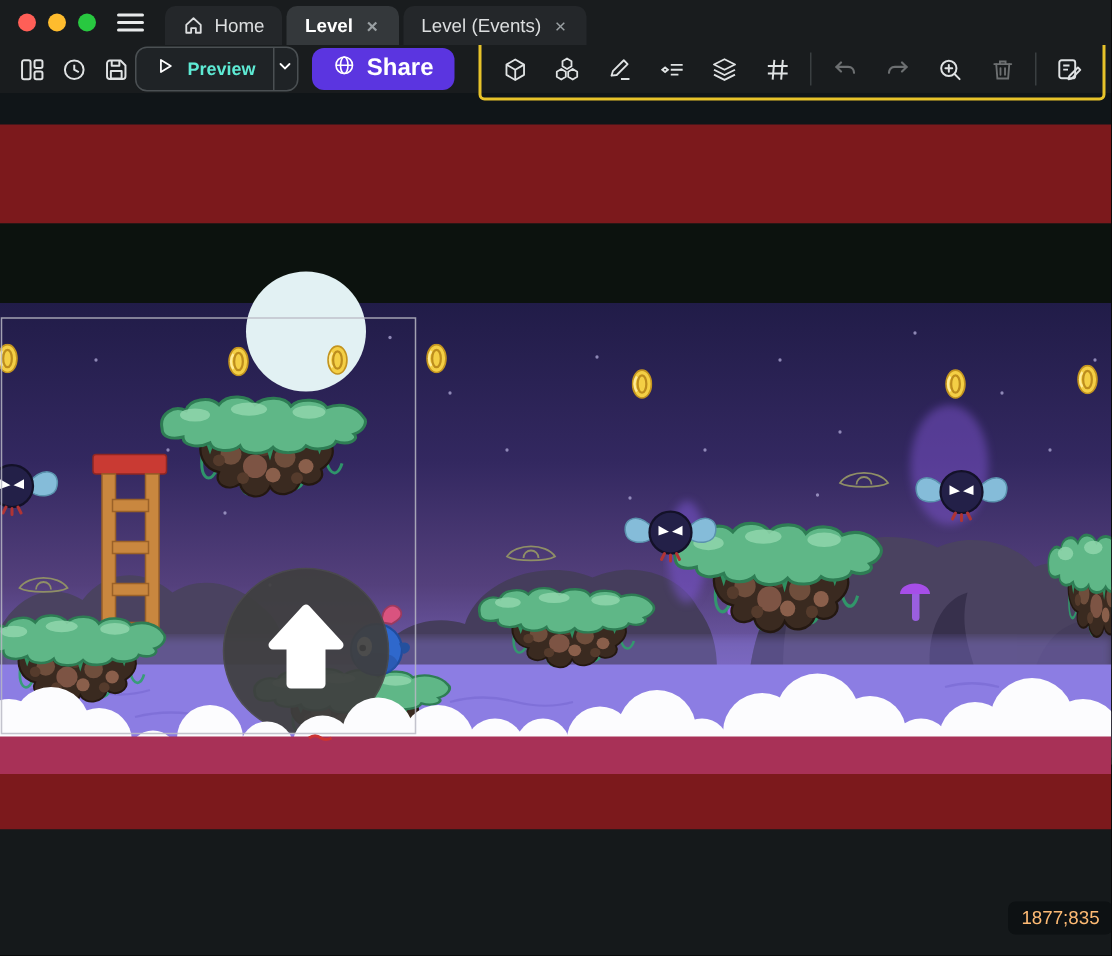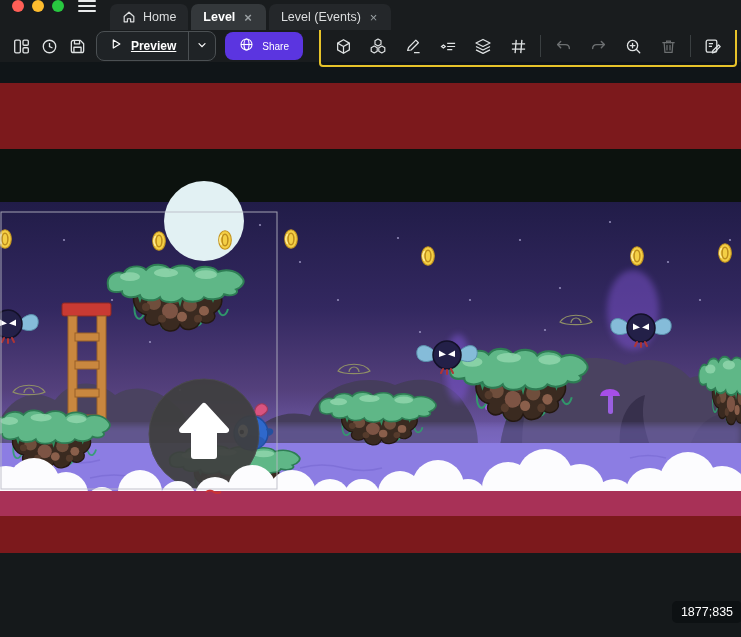--- a/index.html
+++ b/index.html
@@ -1,56 +1,56 @@
 <!DOCTYPE html>
 <html style="--accent-purple: #5b35e0; --highlight-yellow: #e7c32a;"><head>
 <meta charset="utf-8">
 <style>
   html,body{margin:0;padding:0;background:#000;}
   #app{position:relative;width:741px;height:637px;overflow:hidden;background:#15191b;
        font-family:"Liberation Sans",sans-serif;-webkit-font-smoothing:antialiased;}
   
   .titlebar{position:absolute;left:0;top:0;width:741px;height:30px;background:#191c1e;
-            display:flex;align-items:flex-start;z-index:30;}
+            display:flex;align-items:center;z-index:30;}
   .traffic{display:flex;gap:8px;margin-left:12px;}
   .traffic span{width:12px;height:12px;border-radius:50%;display:block;}
   .hamburger{margin-left:14px;display:flex;flex-direction:column;gap:3px;cursor:pointer;}
   .hamburger i{display:block;width:18px;height:2px;background:#e8eaeb;border-radius:1px;}
   .tabs{display:flex;align-items:flex-end;height:30px;margin-left:14px;gap:3px;}
   .tab{display:flex;align-items:center;gap:7px;height:26px;padding:0 12px;border-radius:7px 7px 0 0;
        background:#24272a;color:#dcdedf;font-size:12.5px;cursor:pointer;white-space:nowrap;}
   .tab.active{background:#34383b;color:#fff;font-weight:700;padding-left:12px;}
   .tab .close{color:#9aa0a3;font-size:13px;line-height:1;padding:1px 2px;cursor:pointer;}
   .tab svg{display:block;}
   
   .toolbar{position:absolute;left:0;top:30px;width:741px;height:32px;background:#191c1e;
            display:flex;align-items:center;z-index:29;}
   .tbtn{display:flex;align-items:center;justify-content:center;width:26px;height:26px;cursor:pointer;}
   .tbtn svg{display:block;}
   .left-icons{display:flex;gap:2px;margin-left:8px;}
   .spacer{flex:1;}
   .preview-btn{display:flex;align-items:flex-start;height:28px;border:1px solid #4b5053;border-radius:8px;
-               background:#1f2326;color:#ffffff;cursor:pointer;overflow:hidden;text-decoration:underline;}
+               background:#1f2326;color:#5eead4;cursor:pointer;overflow:hidden;}
   .preview-main{display:flex;align-items:center;gap:8px;padding:0 12px;height:100%;}
   .preview-label{font-size:12px;font-weight:700;}
   .preview-div{width:1px;height:100%;background:#4b5053;}
   .preview-caret{display:flex;align-items:center;justify-content:center;width:26px;height:100%;cursor:pointer;}
   .share-btn{display:flex;align-items:center;gap:8px;height:28px;padding:0 14px;margin-left:9px;
              border-radius:8px;background:var(--accent-purple,#5b35e0);color:#fff;cursor:pointer;}
-  .share-label{font-size:10px;font-weight:400;}
+  .share-label{font-size:16px;font-weight:700;}
   .highlight-box{display:flex;align-items:center;gap:9px;margin-left:16px;margin-right:4px;
                  border:2.5px solid var(--highlight-yellow,#e7c32a);border-radius:4px;
                  padding:5px 9px;height:27px;}
   .vsep{width:1px;height:22px;background:#3a3f41;}
   .dim svg{opacity:0.42;}
   
   .scene{position:absolute;left:0;top:62px;width:741px;height:575px;z-index:1;}
   .scene svg{display:block;}
   .coord-badge{position:absolute;left:672px;top:601px;min-width:58px;height:22px;z-index:20;
-               background:#0d1113;border-radius:5px;color:#ffffff;font-size:12.5px;
+               background:#0d1113;border-radius:5px;color:#fdba74;font-size:12.5px;
                display:flex;align-items:center;justify-content:center;padding:0 6px;}
 </style>
 </head>
 <body>
 
 <div id="app">
 
   <div class="scene">
     <svg id="scene-svg" width="741" height="575" viewBox="0 62 741 575" xmlns="http://www.w3.org/2000/svg">
       <defs>

